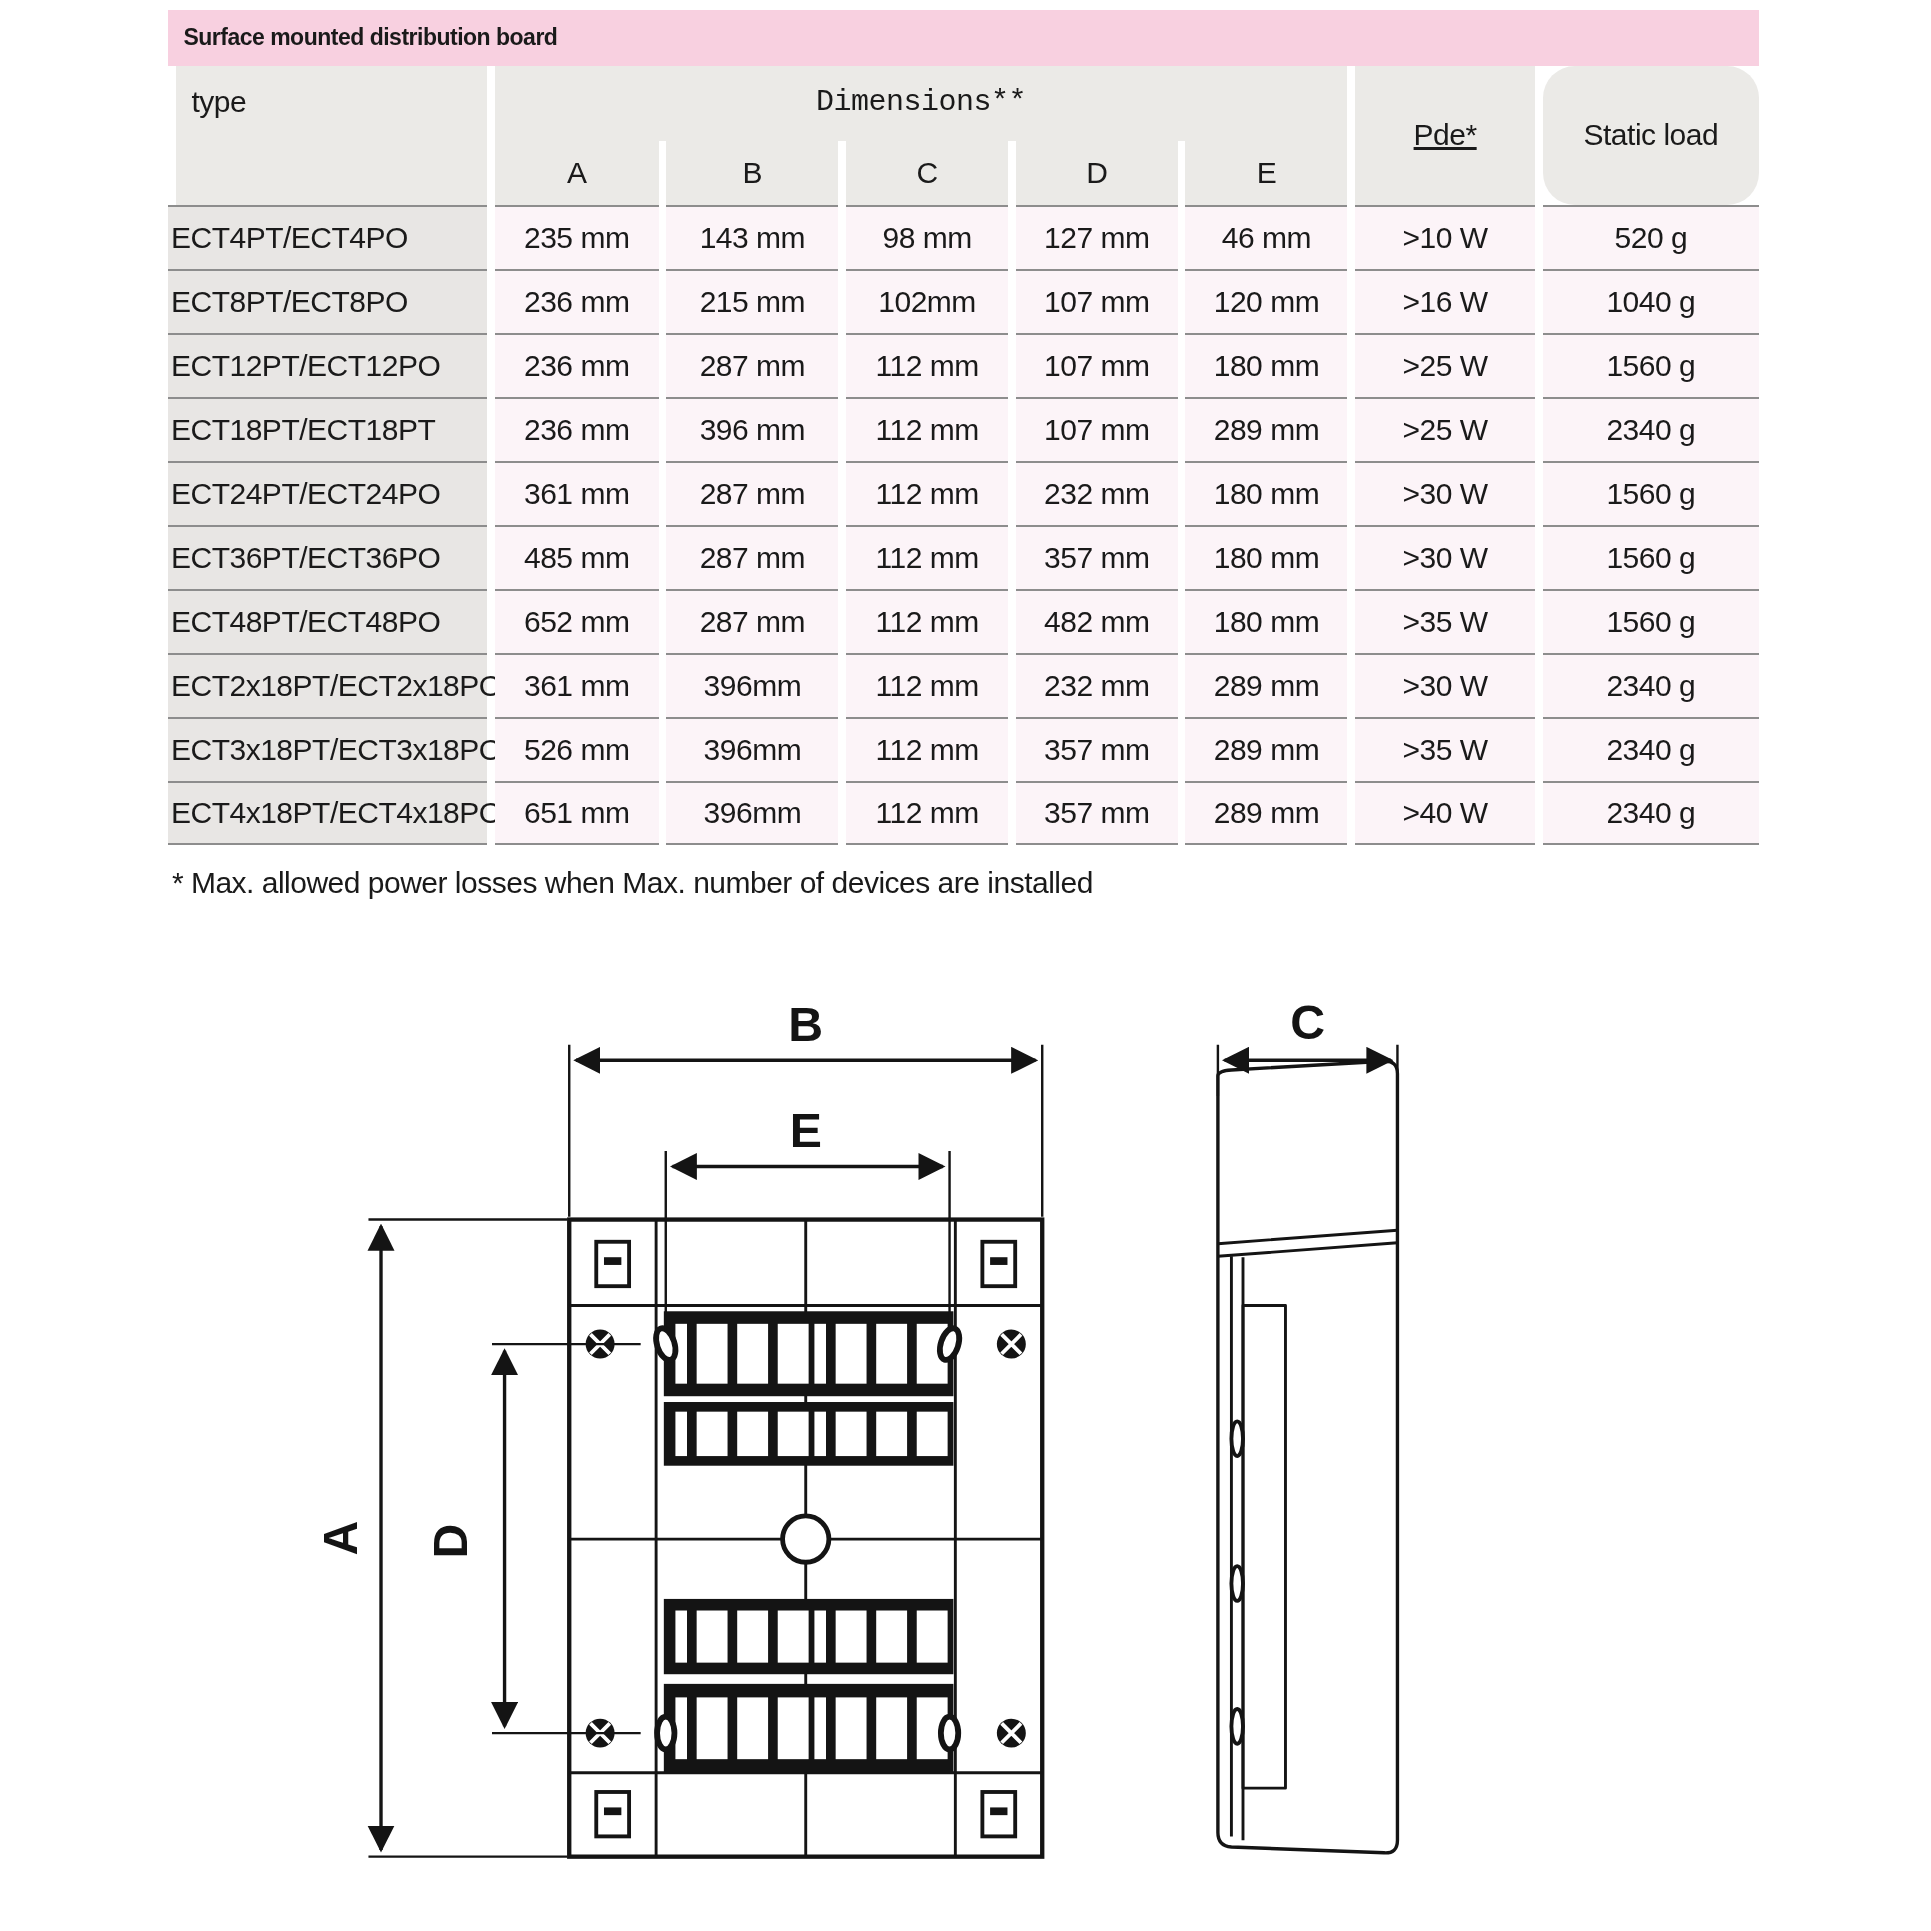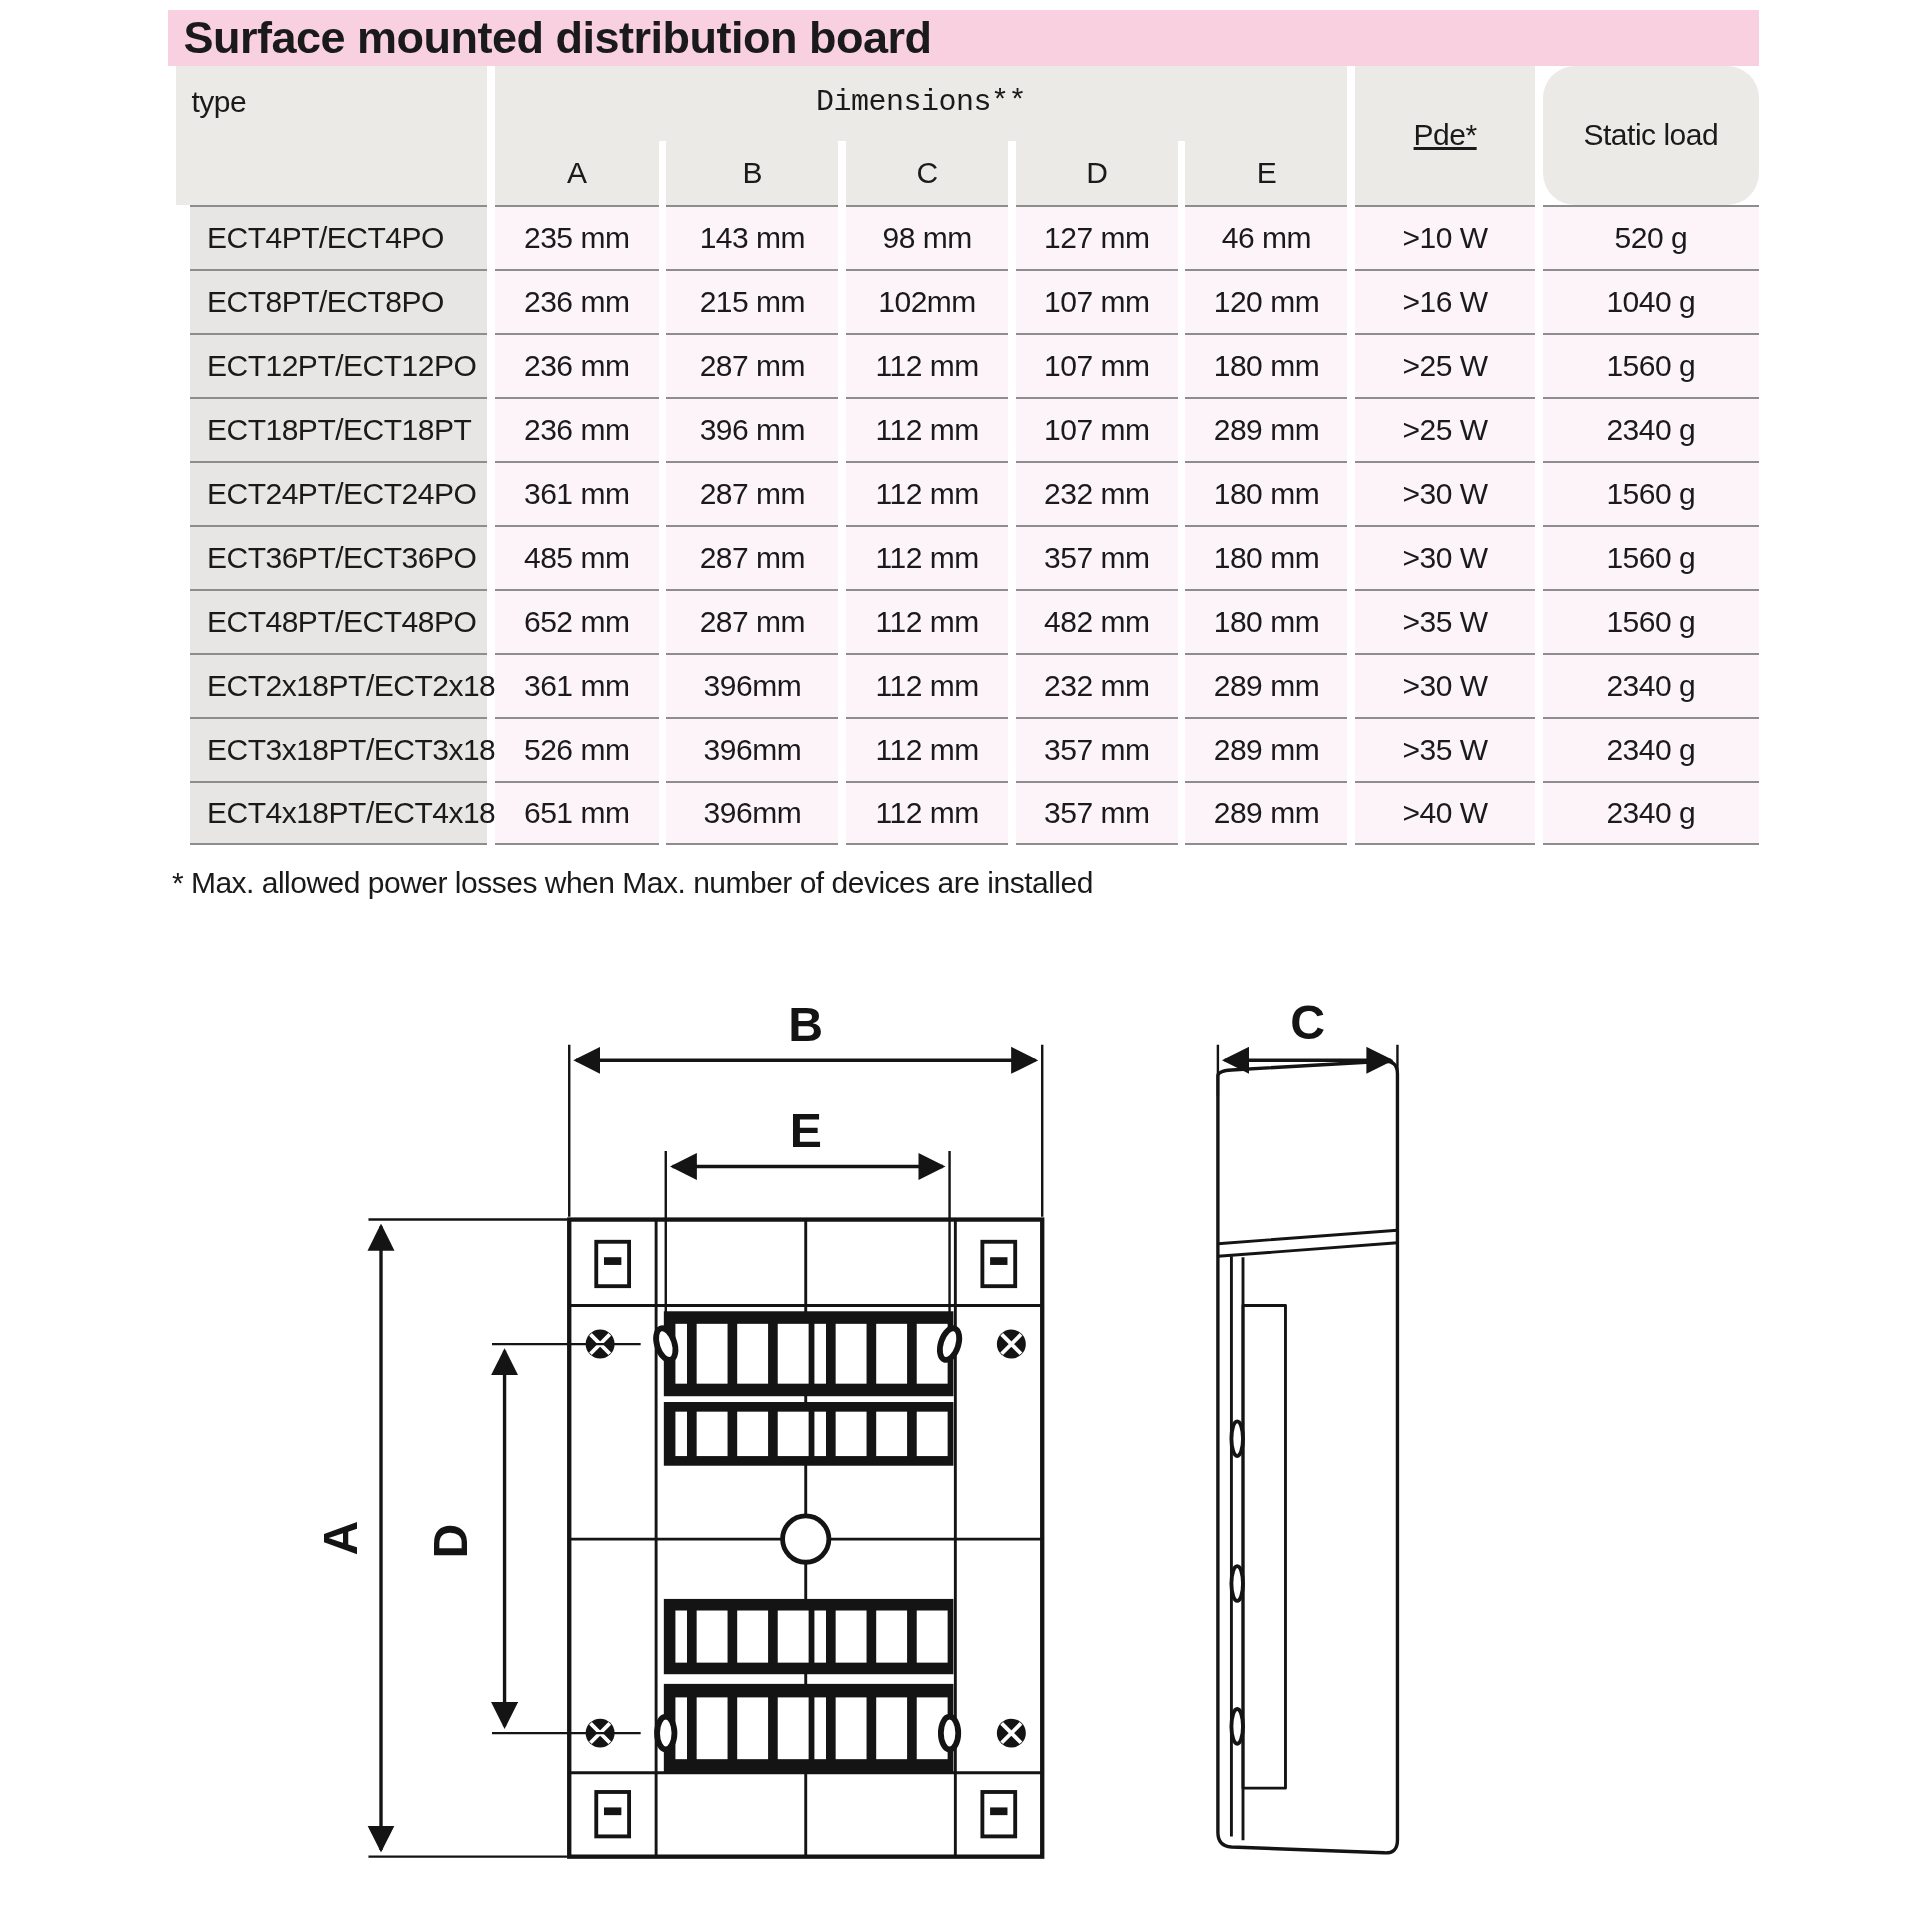--- a/index.html
+++ b/index.html
@@ -6,35 +6,35 @@
   body{
     width:1931px;height:1931px;position:relative;background:#ffffff;
     font-family:"Liberation Sans",sans-serif;color:#1a1a1a;overflow:hidden;
   }
   
   .sheet{position:absolute;left:168px;top:9.7px;width:1591px;}
   .title-bar{
     height:56px;background:#f8d0e0;display:flex;align-items:center;
     padding-left:15.4px;box-sizing:border-box;
   }
-  .title-bar span{font-size:45px;font-weight:bold;letter-spacing:-0.5px;}
+  .title-bar span{font-size:23px;font-weight:bold;letter-spacing:-0.5px;}
   .grid{
     display:grid;
     grid-template-columns:319px 164px 172px 162px 162px 162px 180px 216px;
     grid-template-rows:75px 64px repeat(10,64px);
     column-gap:7.7px;background:#ffffff;
   }
   .grid > div{box-sizing:border-box;font-size:30px;letter-spacing:-0.5px;}
   .h{background:#ebeae7;display:flex;}
   .type-h{grid-column:1;grid-row:1/3;align-items:flex-start;padding:19.3px 0 0 15.4px;margin-left:8px;}
   .dims-h{grid-column:2/7;grid-row:1;align-items:flex-start;justify-content:center;padding-top:19.3px;font-family:Liberation Mono, monospace;}
   .pde-h{grid-column:7;grid-row:1/3;align-items:center;justify-content:center;text-decoration:underline;}
   .load-h{grid-column:8;grid-row:1/3;align-items:center;justify-content:center;border-radius:32px;}
   .sub{grid-row:2;background:#ebeae7;display:flex;align-items:center;justify-content:center;font-size:32px;}
-  .t{background:#e8e6e4;display:flex;align-items:center;padding-left:17px;margin-left:22px;}
+  .t{background:#e8e6e4;display:flex;align-items:center;padding-left:3px;}
   .c{background:#fcf4f8;display:flex;align-items:center;justify-content:center;}
   .bt{border-top:2.9px solid #8d8d8d;}
   .bb{border-bottom:2.9px solid #8d8d8d;}
   .footnotes{margin-top:11.6px;padding-left:3.9px;}
   .footnotes div{font-size:30px;line-height:53px;letter-spacing:-0.5px;}
   
   .drawing{position:absolute;left:270px;top:985px;}
   .dimlabel{font-size:50px;font-weight:bold;fill:#141414;
             font-family:"Liberation Sans",sans-serif;text-anchor:middle;}
 </style>

